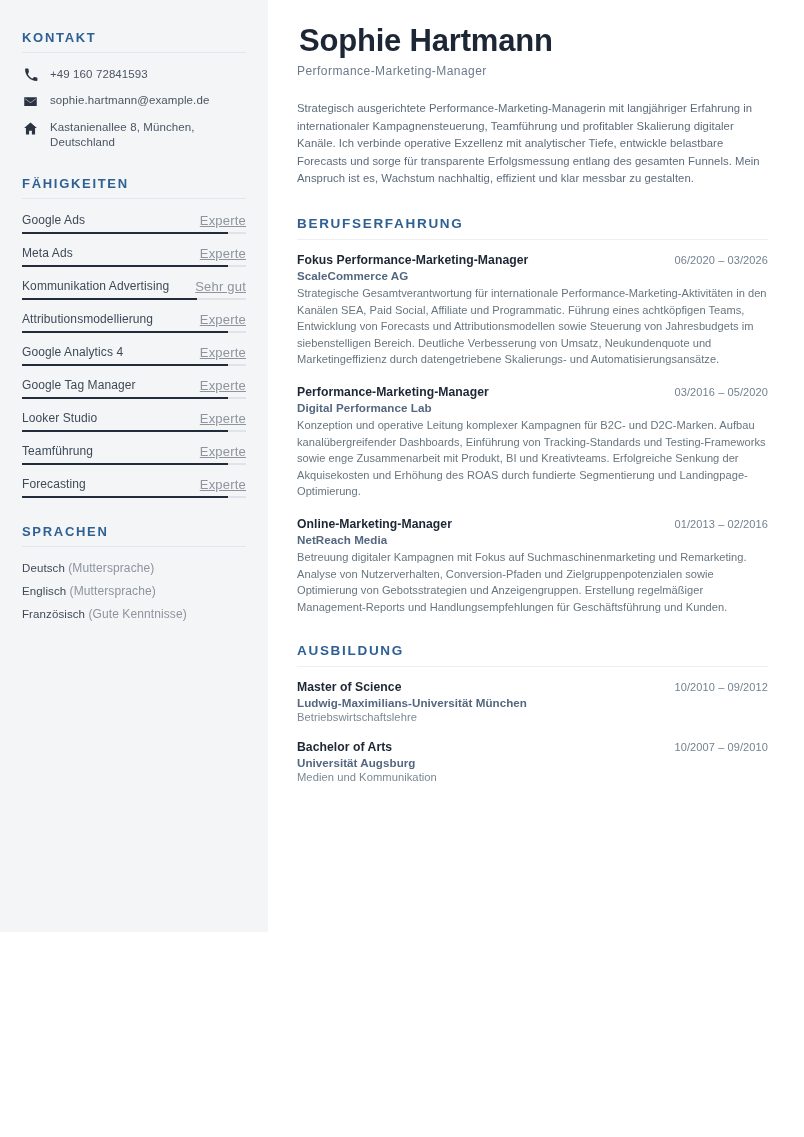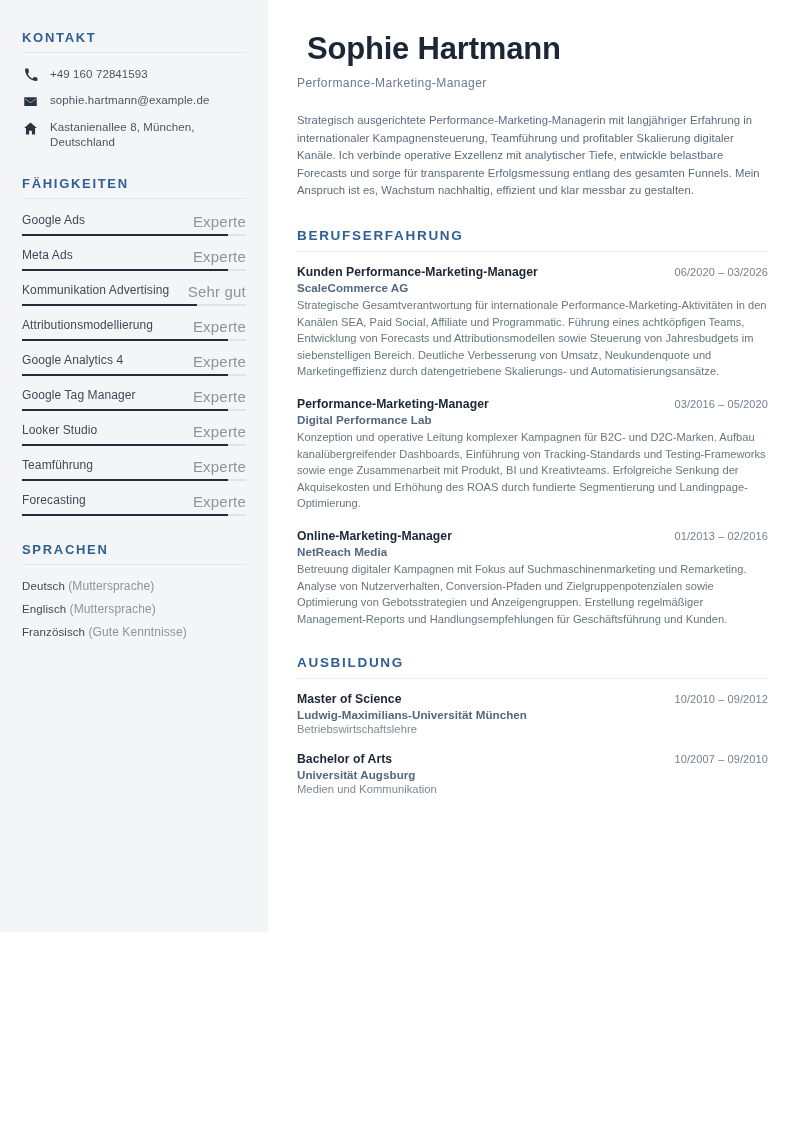--- a/index.html
+++ b/index.html
@@ -76,25 +76,26 @@
     align-items: flex-start;
     justify-content: space-between;
     padding-bottom: 4px;
   }
   .skill-name {
     font-size: 12px;
     color: #3f4a57;
     letter-spacing: 0.1px;
   }
   .skill-level {
-    font-size: 15px;
+    font-size: 13px;
     color: #8d949e;
     letter-spacing: 0.2px;
     white-space: nowrap;
     padding-left: 6px;
+    text-decoration: underline;
   }
   .skill-track {
     position: relative;
     height: 2px;
     background: #e0e3e8;
     width: 100%;
   }
   .skill-fill {
     position: absolute;
     left: 0; top: 0; bottom: 0;
@@ -117,21 +118,21 @@
   .main {
     flex: 1;
     box-sizing: border-box;
     padding: 22px 36px 0 29px;
   }
   .name {
     font-size: 31px;
     font-weight: bold;
     color: #1d2634;
     letter-spacing: -0.2px;
-    margin: 10px;
+    margin: 2px;
     line-height: 1.1;
   }
   .job-subtitle {
     font-size: 12px;
     color: #6d7a8c;
     letter-spacing: 0.45px;
     margin: 6px 0 0 0;
   }
   .summary {
     font-size: 11.3px;
@@ -340,21 +341,21 @@
     <h1 class="name">Sophie Hartmann</h1>
     <div class="job-subtitle">Performance-Marketing-Manager</div>
     <p class="summary">Strategisch ausgerichtete Performance-Marketing-Managerin mit langjähriger Erfahrung in internationaler Kampagnensteuerung, Teamführung und profitabler Skalierung digitaler Kanäle. Ich verbinde operative Exzellenz mit analytischer Tiefe, entwickle belastbare Forecasts und sorge für transparente Erfolgsmessung entlang des gesamten Funnels. Mein Anspruch ist es, Wachstum nachhaltig, effizient und klar messbar zu gestalten.</p>
 
     <section class="section">
       <div class="section-heading">BERUFSERFAHRUNG</div>
       <div class="section-rule"></div>
       <div id="experience-list">
           <div class="entry">
             <div class="entry-head">
-              <span class="entry-title">Kunden Performance-Marketing-Manager</span>
+              <span class="entry-title">Fokus Performance-Marketing-Manager</span>
               <span class="entry-date">06/2020 – 03/2026</span>
             </div>
             <div class="entry-org">ScaleCommerce AG</div>
             <div class="entry-desc">Strategische Gesamtverantwortung für internationale Performance-Marketing-Aktivitäten in den Kanälen SEA, Paid Social, Affiliate und Programmatic. Führung eines achtköpfigen Teams, Entwicklung von Forecasts und Attributionsmodellen sowie Steuerung von Jahresbudgets im siebenstelligen Bereich. Deutliche Verbesserung von Umsatz, Neukundenquote und Marketingeffizienz durch datengetriebene Skalierungs- und Automatisierungsansätze.</div>
           </div>
           <div class="entry">
             <div class="entry-head">
               <span class="entry-title">Performance-Marketing-Manager</span>
               <span class="entry-date">03/2016 – 05/2020</span>
             </div>

